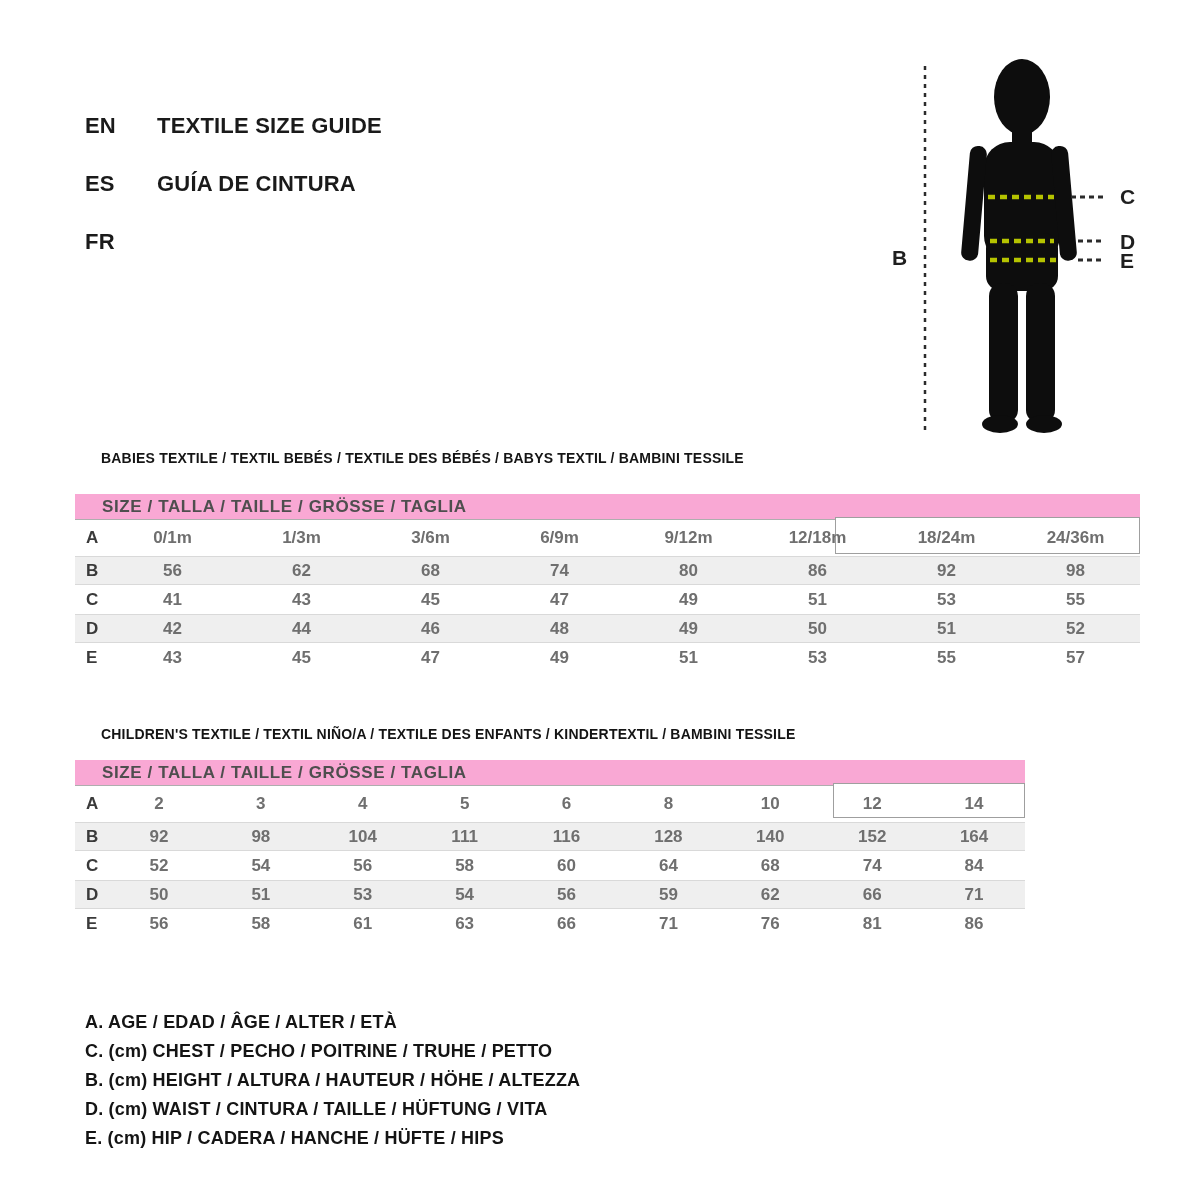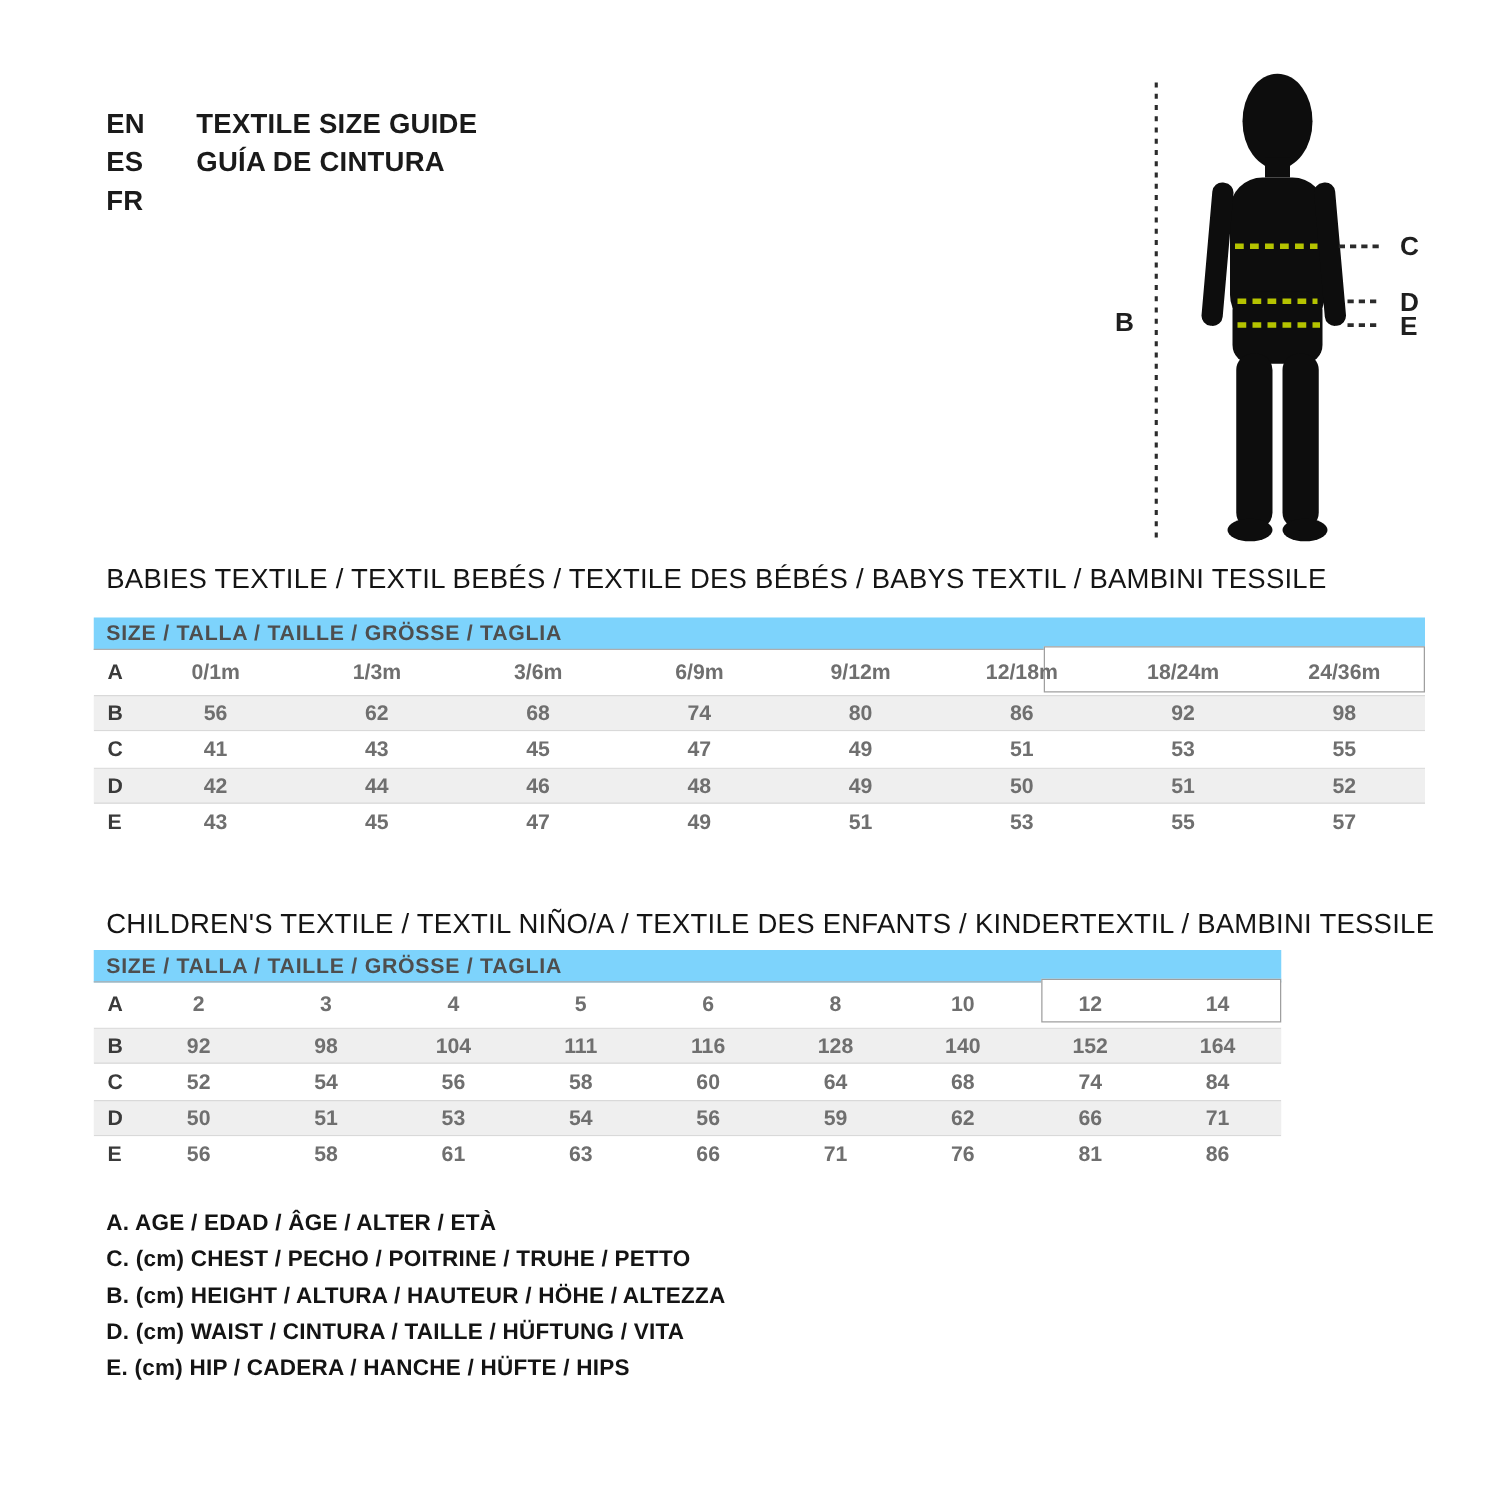--- a/index.html
+++ b/index.html
@@ -2,52 +2,52 @@
 <html><head>
 <meta charset="utf-8">
 <style>
   html,body{margin:0;padding:0;background:#fff;}
   .page{position:relative;width:1200px;height:1200px;background:#ffffff;
         font-family:"Liberation Sans",sans-serif;overflow:hidden;}
 
   
   .lang-block{position:absolute;left:85px;top:83px;font-size:22px;font-weight:700;
               color:#1a1a1a;line-height:31px;letter-spacing:.2px;}
-  .lang-row{display:flex;}
+  .lang-row{display:flex;margin-top:27px;}
   .lang-code{width:72px;}
 
   
-  .section-title{position:absolute;left:85px;font-size:22px;font-weight:400;
+  .section-title{position:absolute;left:101px;font-size:14px;font-weight:700;
                  color:#141414;letter-spacing:.2px;white-space:nowrap;}
   .babies-title{top:450px;}
   .children-title{top:726px;text-align:center;}
 
   
   .size-table{position:absolute;left:75px;background:#fff;}
   .babies-table{top:494px;width:1065px;}
   .children-table{top:760px;width:950px;}
-  .thead{height:26px;line-height:26px;background:#7dd3fc;color:#4e4e4e;
-         font-size:17px;font-weight:700;padding-left:10px;letter-spacing:.6px;
+  .thead{height:26px;line-height:26px;background:#f9a8d4;color:#4e4e4e;
+         font-size:17px;font-weight:700;padding-left:27px;letter-spacing:.6px;
          box-sizing:border-box;border-bottom:1px solid #aeaeae;}
   .trows{position:relative;z-index:2;}
   .trow{display:flex;height:29px;line-height:29px;}
   .trow.first{height:36px;line-height:36px;}
   .trow.stripe{background:#efefef;
                box-shadow:inset 0 1px 0 #d9d9d9, inset 0 -1px 0 #d9d9d9;}
   .tlabel{width:22px;padding-left:11px;font-size:17px;font-weight:700;color:#3a3a3a;}
   .tcell{flex:1;text-align:center;font-size:17px;font-weight:700;color:#6f6f6f;}
 
   
   .hl-box{position:absolute;background:#ffffff;border:1px solid #9f9f9f;
           z-index:1;box-sizing:border-box;}
   .babies-table .hl-box{left:760px;top:23px;width:305px;height:37px;}
   .children-table .hl-box{left:758px;top:23px;width:192px;height:35px;}
 
   
-  .legend{position:absolute;left:85px;top:964px;font-size:18px;font-weight:700;
+  .legend{position:absolute;left:85px;top:1008px;font-size:18px;font-weight:700;
           color:#141414;line-height:29px;letter-spacing:.2px;}
 
   
   .figure-block{position:absolute;left:878px;top:48px;width:272px;height:400px;}
 </style>
 </head>
 <body>
 
 <div class="page">
 

